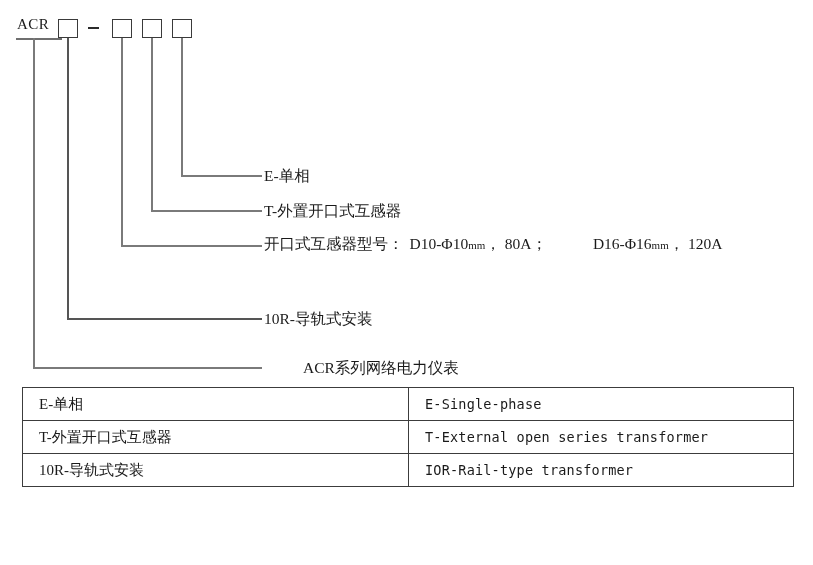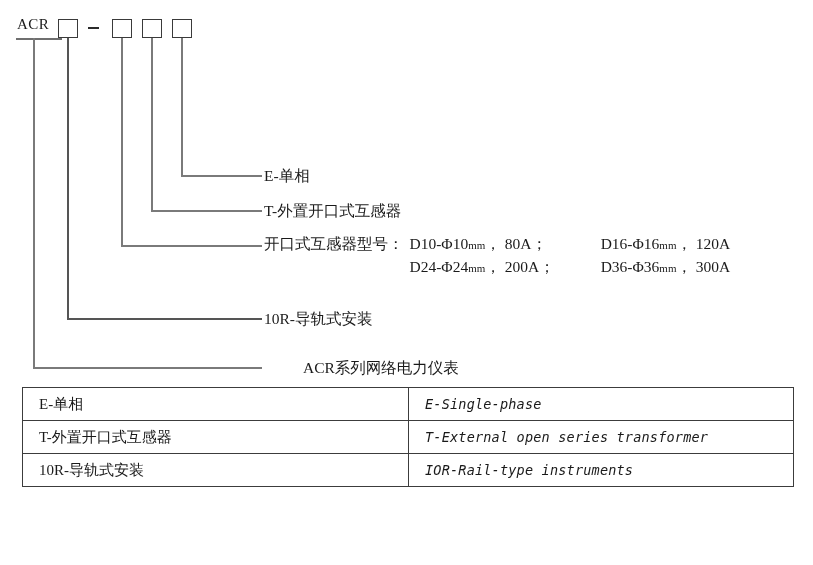--- a/index.html
+++ b/index.html
@@ -103,21 +103,20 @@
     font-size: 15px;
   }
   .xtable td.cn {
     width: 353px;
     font-family: "Liberation Serif", "DejaVu Serif", serif;
   }
   .xtable td.en {
     font-family: "DejaVu Sans Mono", "Liberation Mono", monospace;
     font-size: 13.5px;
     letter-spacing: 0.2px;
-    font-style: italic;
   }
 </style>
 </head>
 <body>
 
 <div class="code-row">
   <span class="code-prefix">ACR</span>
   <span class="prefix-underline"></span>
 
   <span class="code-box" style="left:58px;"></span>
@@ -148,42 +147,36 @@
 
 <div class="callout" style="top:234px;">
   <table class="model-table">
     <tbody>
         <tr>
       <td class="model-lead">开口式互感器型号：</td>
       <td><span>D10-Φ10</span><span class="unit">mm</span>，&nbsp;<span>80A；</span></td>
       <td class="gap"></td>
       <td><span>D16-Φ16</span><span class="unit">mm</span>，&nbsp;<span>120A</span></td>
     </tr>
-    <tr>
-      <td class="model-lead"></td>
-      <td><span>D24-Φ24</span><span class="unit">mm</span>，&nbsp;<span>200A；</span></td>
-      <td class="gap"></td>
-      <td><span>D36-Φ36</span><span class="unit">mm</span>，&nbsp;<span>300A</span></td>
-    </tr>
   </tbody>
     </table>
 </div>
 
 <div class="callout" style="top:309px;">10R-导轨式安装</div>
 
 <div class="callout" style="top:358px;margin-left:39px;">ACR系列网络电力仪表</div>
 
 <table class="xtable">
   <tbody>
     <tr>
       <td class="cn">E-单相</td>
       <td class="en">E-Single-phase</td>
     </tr>
     <tr>
       <td class="cn">T-外置开口式互感器</td>
       <td class="en">T-External open series transformer</td>
     </tr>
     <tr>
       <td class="cn">10R-导轨式安装</td>
-      <td class="en">IOR-Rail-type instruments</td>
+      <td class="en">IOR-Rail-type transformer</td>
     </tr>
   </tbody>
 </table>
 
 </body></html>

